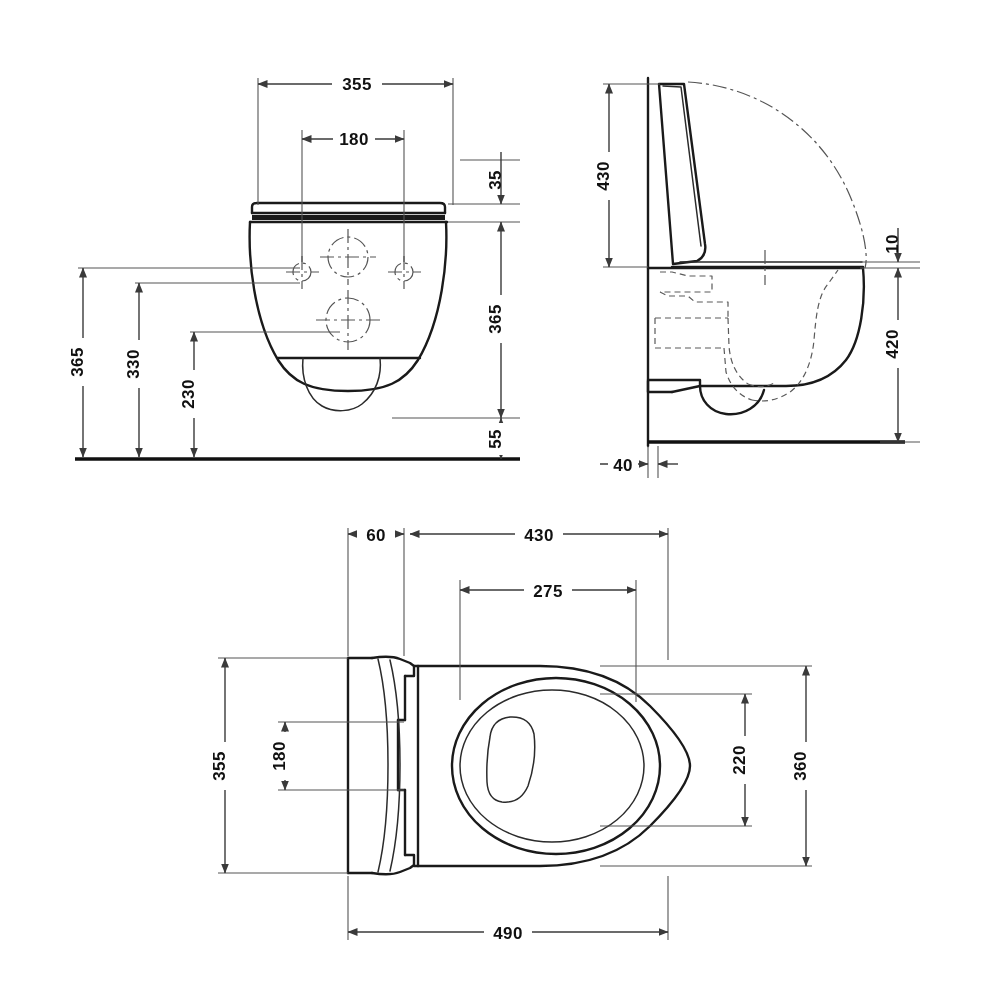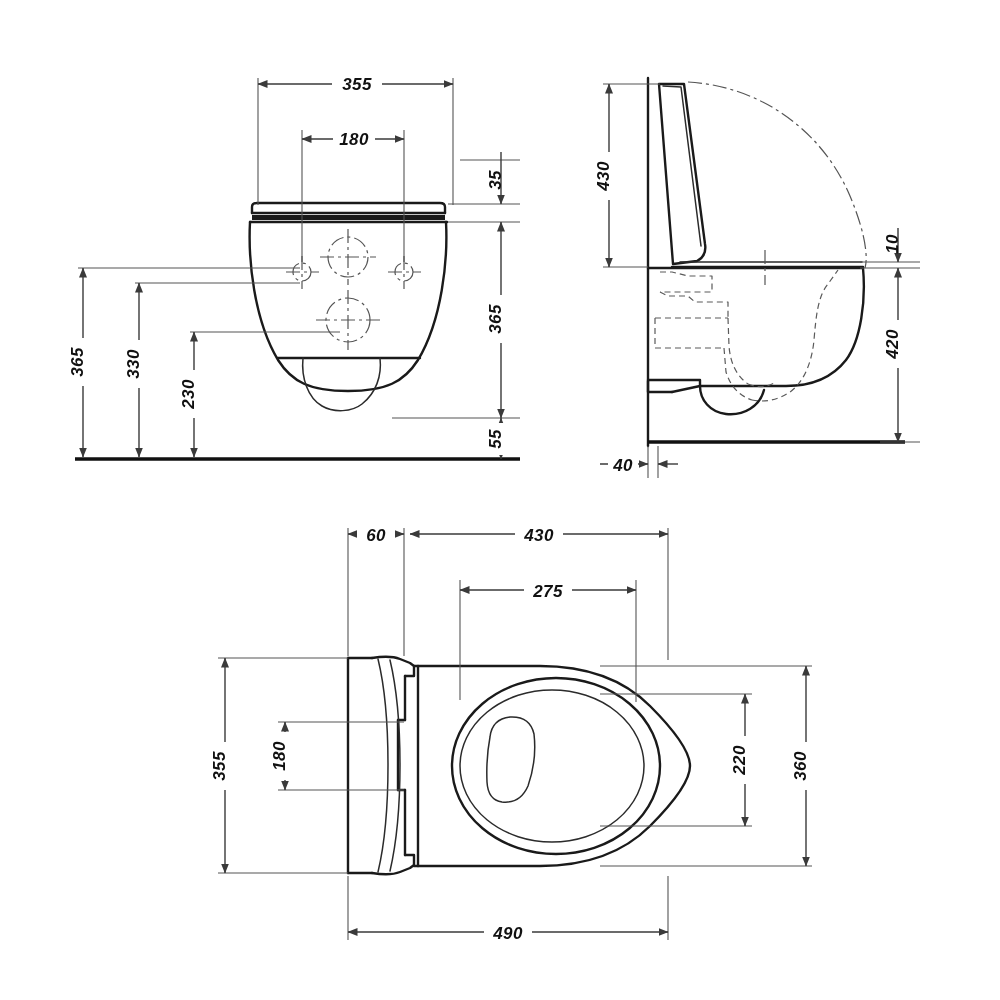--- a/index.html
+++ b/index.html
@@ -10,21 +10,20 @@
   }
   body {
     font-family: "Liberation Sans", sans-serif;
   }
   #sheet {
     position: relative;
     width: 1000px;
     height: 1000px;
     background: #ffffff;
     overflow: hidden;
-    font-style: italic;
   }
   svg#drawing {
     display: block;
     width: 1000px;
     height: 1000px;
   }
   .obj {
     fill: none;
     stroke: #1a1a1a;
     stroke-width: 2.4;

